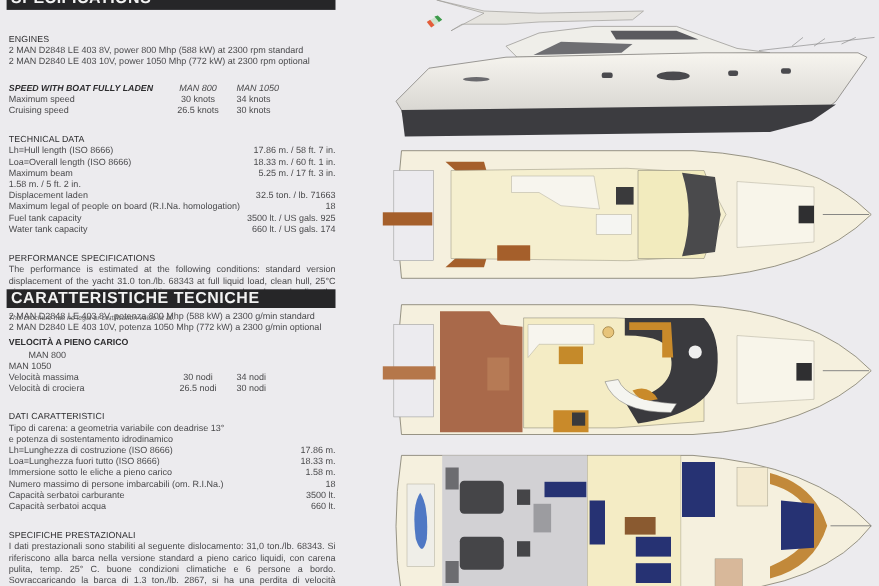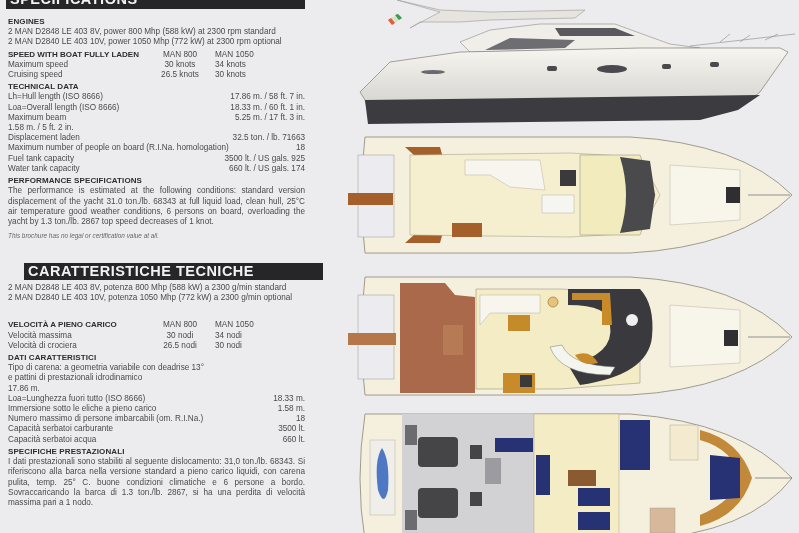--- a/index.html
+++ b/index.html
@@ -20,23 +20,23 @@
     letter-spacing: 0.5px;
     height: 17px;
     line-height: 17px;
     font-size: 14.5px;
     padding-left: 4px;
     width: 299px;
     overflow: hidden;
     white-space: nowrap;
   }
   .bar.top { position: absolute; top: -3px; left: 0; height: 12px; line-height: 5px; }
-  .bar.it { position: absolute; top: 263px; left: 18px; height: 17px; line-height: 17px; }
+  .bar.it { position: absolute; top: 263px; left: 0; height: 17px; line-height: 17px; }
   .sec { position: absolute; left: 2px; width: 297px; font-size: 8.2px; line-height: 10.2px; }
-  .h { font-weight: bold; color: #2d2d2f; font-size: 8px; letter-spacing: 0.1px; margin-top: 2px; }
+  .h { font-weight: normal; color: #2d2d2f; font-size: 8px; letter-spacing: 0.1px; margin-top: 16px; }
   .row { display: flex; white-space: nowrap; }
   .row .l { flex: 1; }
   .row .m { width: 70px; text-align: center; }
   .row .r { width: 90px; text-align: left; }
   .row .v { text-align: center; }
   .para { text-align: justify; font-size: 8.2px; line-height: 10.3px; }
   .note { font-style: italic; font-size: 6.4px; margin-top: 4px; color: #666; }
   .hdrrow .l { font-weight: bold; color: #2d2d2f; font-size: 8px; }
 
   .drawings { position: absolute; left: 340px; top: 0; width: 459px; height: 533px; }
@@ -45,21 +45,21 @@
 </head>
 <body>
 
 <div class="textcol">
   <div class="bar top">SPECIFICATIONS</div>
 
   <div class="sec" style="top:15px;">
     <div class="h">ENGINES</div>
     <div>2 MAN D2848 LE 403 8V, power 800 Mhp (588 kW) at 2300 rpm standard</div>
     <div>2 MAN D2840 LE 403 10V, power 1050 Mhp (772 kW) at 2300 rpm optional</div>
-    <div class="row hdrrow" style="margin-top:2px;">
+    <div class="row hdrrow" style="margin-top:14px;font-style:italic;">
       <span class="l">SPEED WITH BOAT FULLY LADEN</span>
       <span class="m">MAN 800</span>
       <span class="r">MAN 1050</span>
     </div>
     <div class="row">
       <span class="l">Maximum speed</span>
       <span class="m">30 knots</span>
       <span class="r">34 knots</span>
     </div>
     <div class="row">
@@ -82,21 +82,21 @@
         <span class="v">5.25 m. / 17 ft. 3 in.</span>
       </div>
     <div class="row">
         <span class="v">1.58 m. / 5 ft. 2 in.</span>
       </div>
     <div class="row">
         <span class="l">Displacement laden</span>
         <span class="v">32.5 ton. / lb. 71663</span>
       </div>
     <div class="row">
-        <span class="l">Maximum number of people on board (R.I.Na. homologation)</span>
+        <span class="l">Maximum legal of people on board (R.I.Na. homologation)</span>
         <span class="v">18</span>
       </div>
     <div class="row">
         <span class="l">Fuel tank capacity</span>
         <span class="v">3500 lt. / US gals. 925</span>
       </div>
     <div class="row">
         <span class="l">Water tank capacity</span>
         <span class="v">660 lt. / US gals. 174</span>
       </div>
@@ -104,40 +104,41 @@
     <div class="h">PERFORMANCE SPECIFICATIONS</div>
     <div class="para">The performance is estimated at the following conditions: standard version displacement of the yacht 31.0 ton./lb. 68343 at full liquid load, clean hull, 25°C air temperature good weather conditions, 6 persons on board, overloading the yacht by 1.3 ton./lb. 2867 top speed decreases of 1 knot.</div>
     <div class="note">This brochure has no legal or certification value at all.</div>
   </div>
 
   <div class="bar it">CARATTERISTICHE TECNICHE</div>
 
   <div class="sec" style="top:283px;">
     <div>2 MAN D2848 LE 403 8V, potenza 800 Mhp (588 kW) a 2300 g/min standard</div>
     <div>2 MAN D2840 LE 403 10V, potenza 1050 Mhp (772 kW) a 2300 g/min optional</div>
-    <div class="row hdrrow" style="margin-top:17px;">
+    <div class="row hdrrow" style="margin-top:4px;flex-direction:column;">
       <span class="l">VELOCITÀ A PIENO CARICO</span>
       <span class="m">MAN 800</span>
       <span class="r">MAN 1050</span>
     </div>
     <div class="row">
       <span class="l">Velocità massima</span>
       <span class="m">30 nodi</span>
       <span class="r">34 nodi</span>
     </div>
     <div class="row">
       <span class="l">Velocità di crociera</span>
       <span class="m">26.5 nodi</span>
       <span class="r">30 nodi</span>
     </div>
 
     <div class="h">DATI CARATTERISTICI</div>
     <div>Tipo di carena: a geometria variabile con deadrise 13°</div>
-    <div>e pattini di prestazionali idrodinamico</div>
-    <div class="row">
+    <div>e potenza di sostentamento idrodinamico</div>
+    <div class="row">
+        <span class="l">Lh=Lunghezza di costruzione (ISO 8666)</span>
         <span class="v">17.86 m.</span>
       </div>
     <div class="row">
         <span class="l">Loa=Lunghezza fuori tutto (ISO 8666)</span>
         <span class="v">18.33 m.</span>
       </div>
     <div class="row">
         <span class="l">Immersione sotto le eliche a pieno carico</span>
         <span class="v">1.58 m.</span>
       </div>

